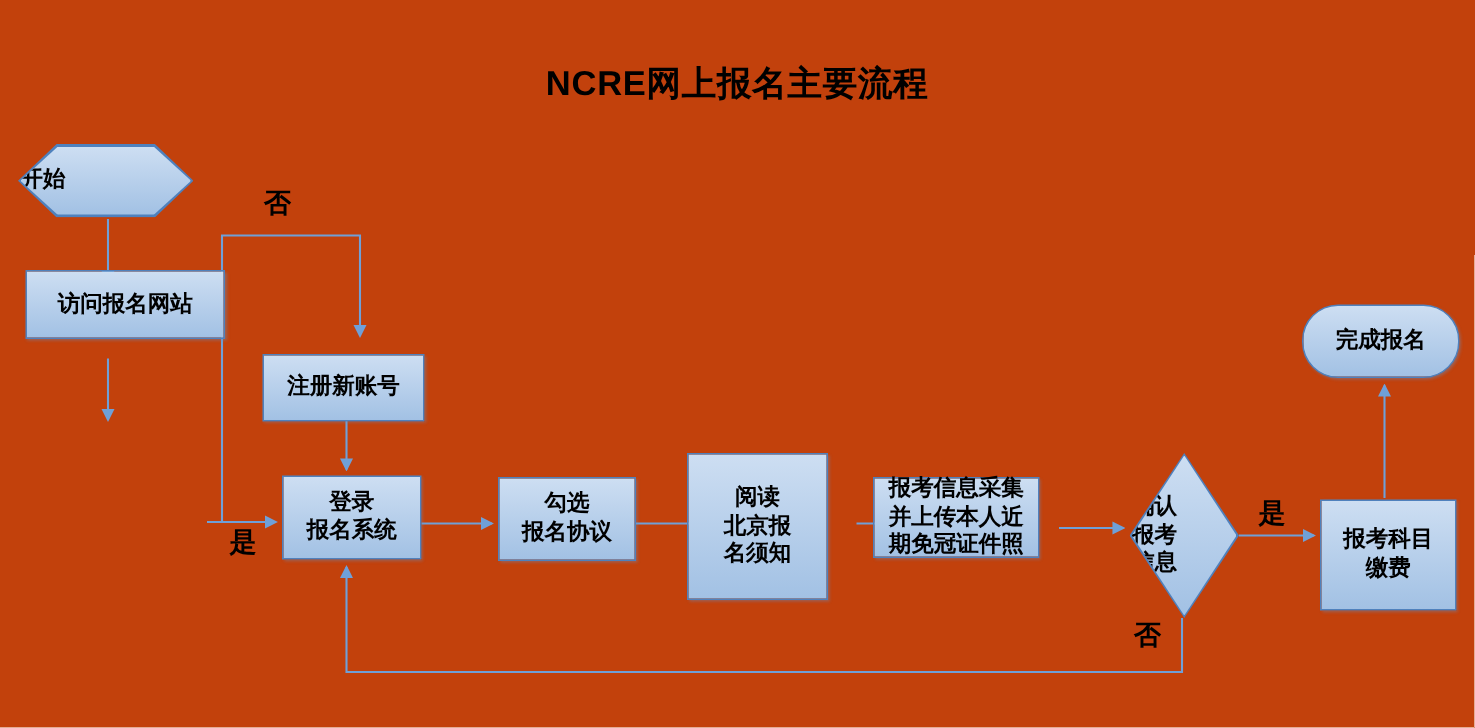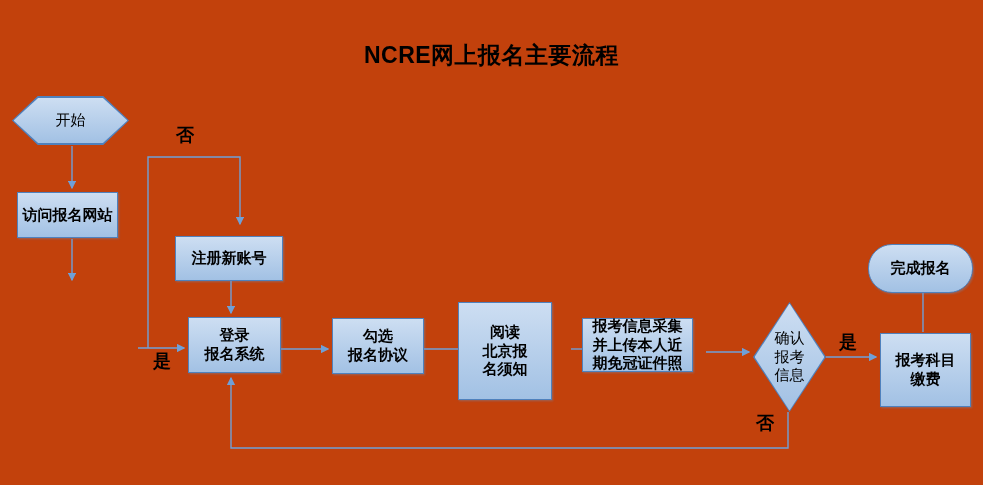--- a/index.html
+++ b/index.html
@@ -26,36 +26,36 @@
     text-align:center;color:var(--text);font-weight:bold;font-size:15px;
     line-height:1.25;
   }
   .node .lbl{white-space:pre-line;}
   .rect{
     background:linear-gradient(to bottom,var(--fill-top),var(--fill-bottom));
     border:1.6px solid var(--border);
     box-shadow:1px 1px 2px rgba(110,140,180,.45);
     box-sizing:border-box;
   }
-  .rounded{border-radius:24px;margin-top:41px;}
+  .rounded{border-radius:24px;}
   .clip-outer{position:absolute;background:var(--border);}
   .clip-inner{
     position:absolute;inset:1.6px;
     background:linear-gradient(to bottom,var(--fill-top),var(--fill-bottom));
-    display:flex;align-items:center;justify-content:center;
-    text-align:center;color:var(--text);font-weight:normal;font-size:15px;line-height:1.25;
+    display:flex;align-items:center;justify-content:flex-start;
+    text-align:center;color:var(--text);font-weight:bold;font-size:15px;line-height:1.25;
   }
   .hex,.hex-i{clip-path:polygon(22% 0,78% 0,100% 50%,78% 100%,22% 100%,0 50%);}
   .dia,.dia-i{clip-path:polygon(50% 0,100% 50%,50% 100%,0 50%);}
   .edge-label{
     position:absolute;font-size:18px;font-weight:bold;color:var(--text);line-height:1;
   }
   
   #n-start{left:12px;top:96px;width:117px;height:49px;}
-  #n-visit{left:17px;top:192px;width:101px;height:46px;}
+  #n-visit{left:17px;top:180px;width:133px;height:46px;}
   #n-hasacct{left:9px;top:284px;width:129px;height:127px;font-size:14.5px;}
   #n-register{left:175px;top:236px;width:108px;height:45px;}
   #n-login{left:188px;top:317px;width:93px;height:56px;}
   #n-agree{left:332px;top:318px;width:92px;height:56px;}
   #n-notice{left:458px;top:302px;width:94px;height:98px;}
   #n-collect{left:582px;top:318px;width:111px;height:54px;}
   #n-confirm{left:753px;top:302px;width:73px;height:110px;font-size:14.5px;}
   #n-pay{left:880px;top:333px;width:91px;height:74px;}
   #n-finish{left:868px;top:203px;width:105px;height:49px;}
   #lbl-no1{left:176px;top:126px;}

